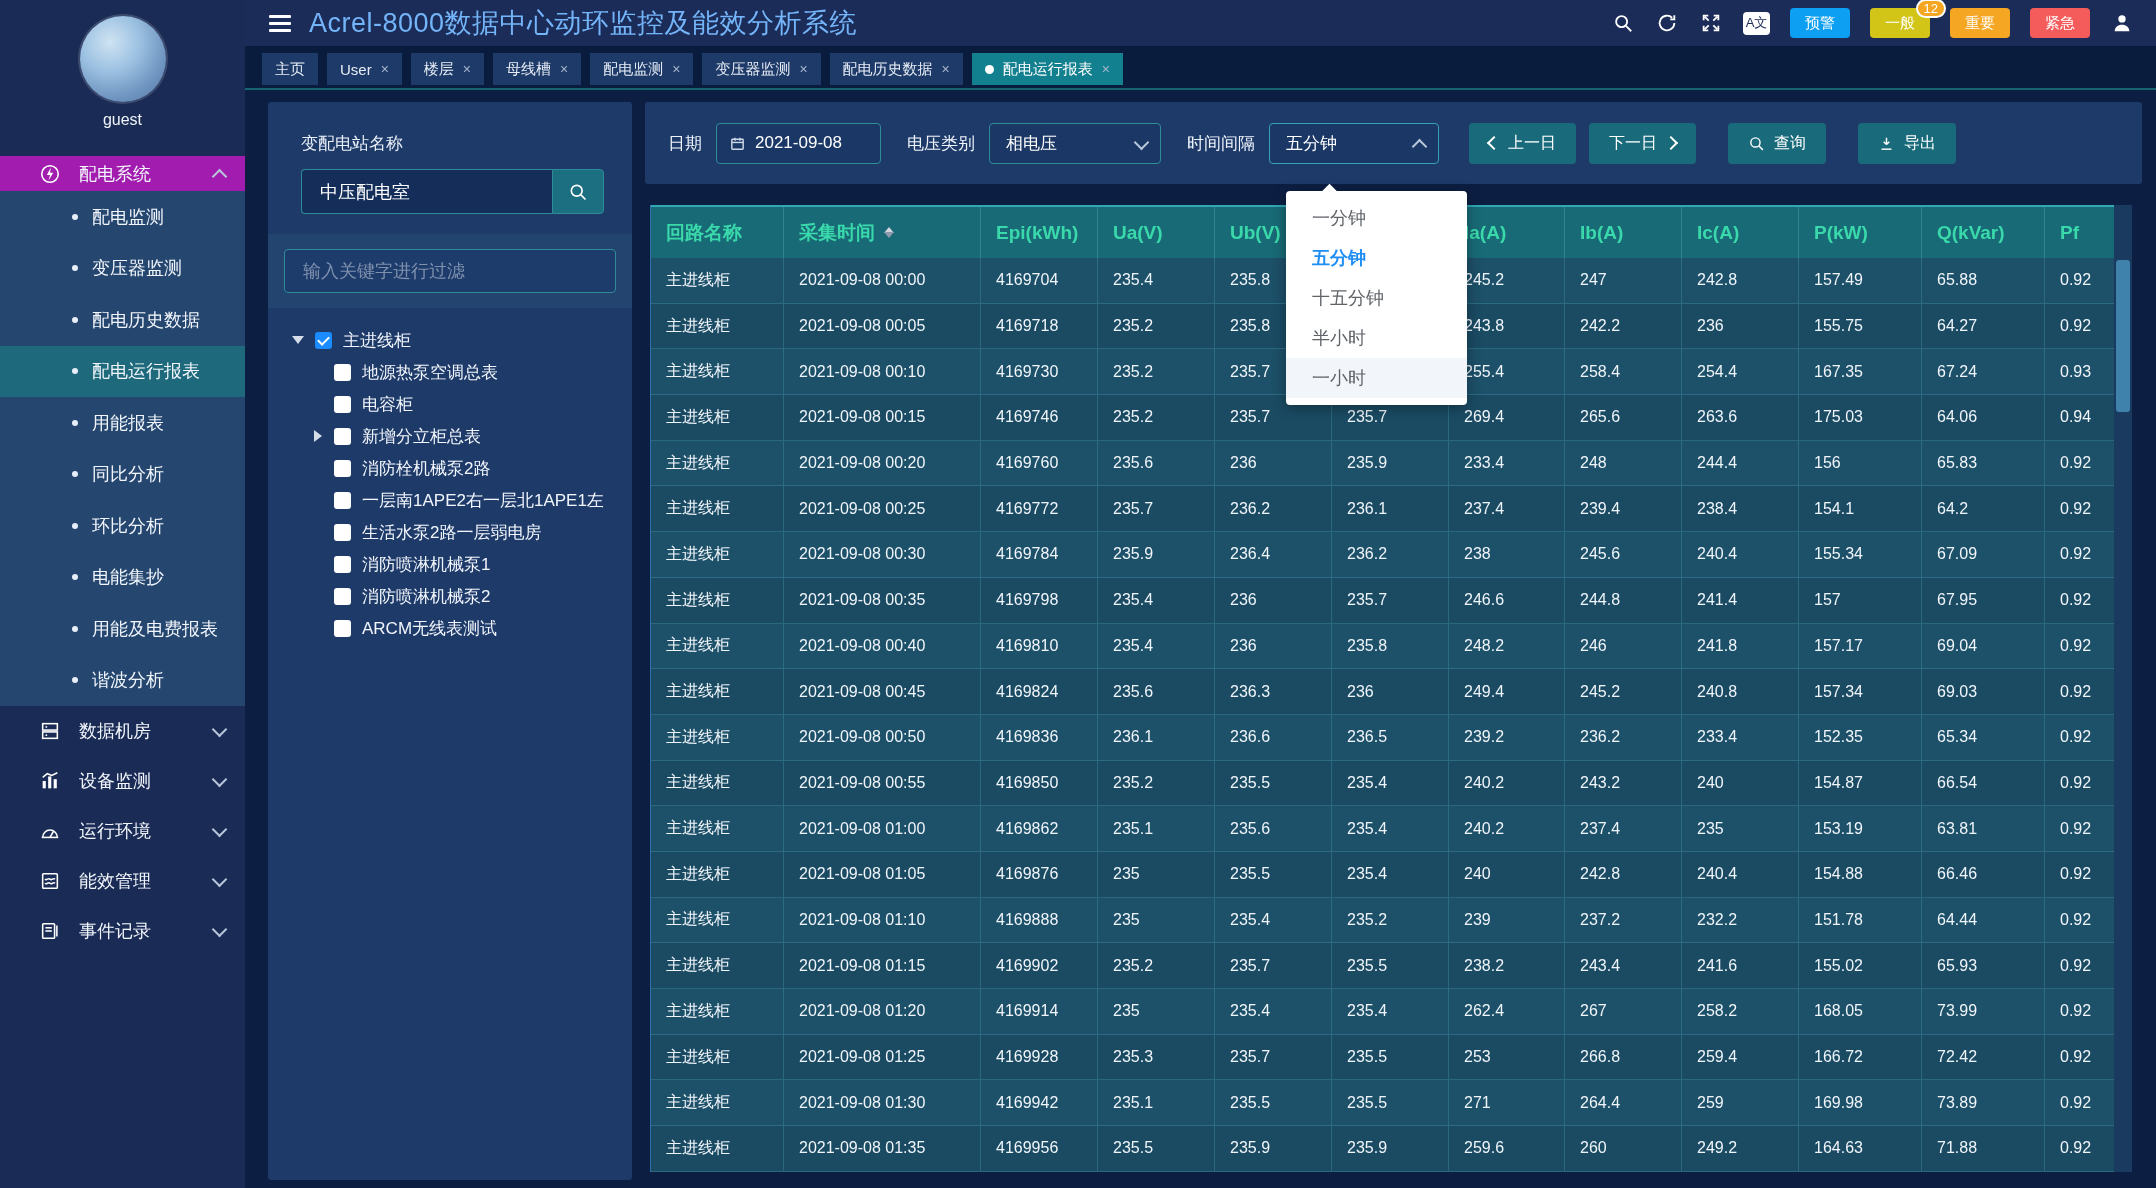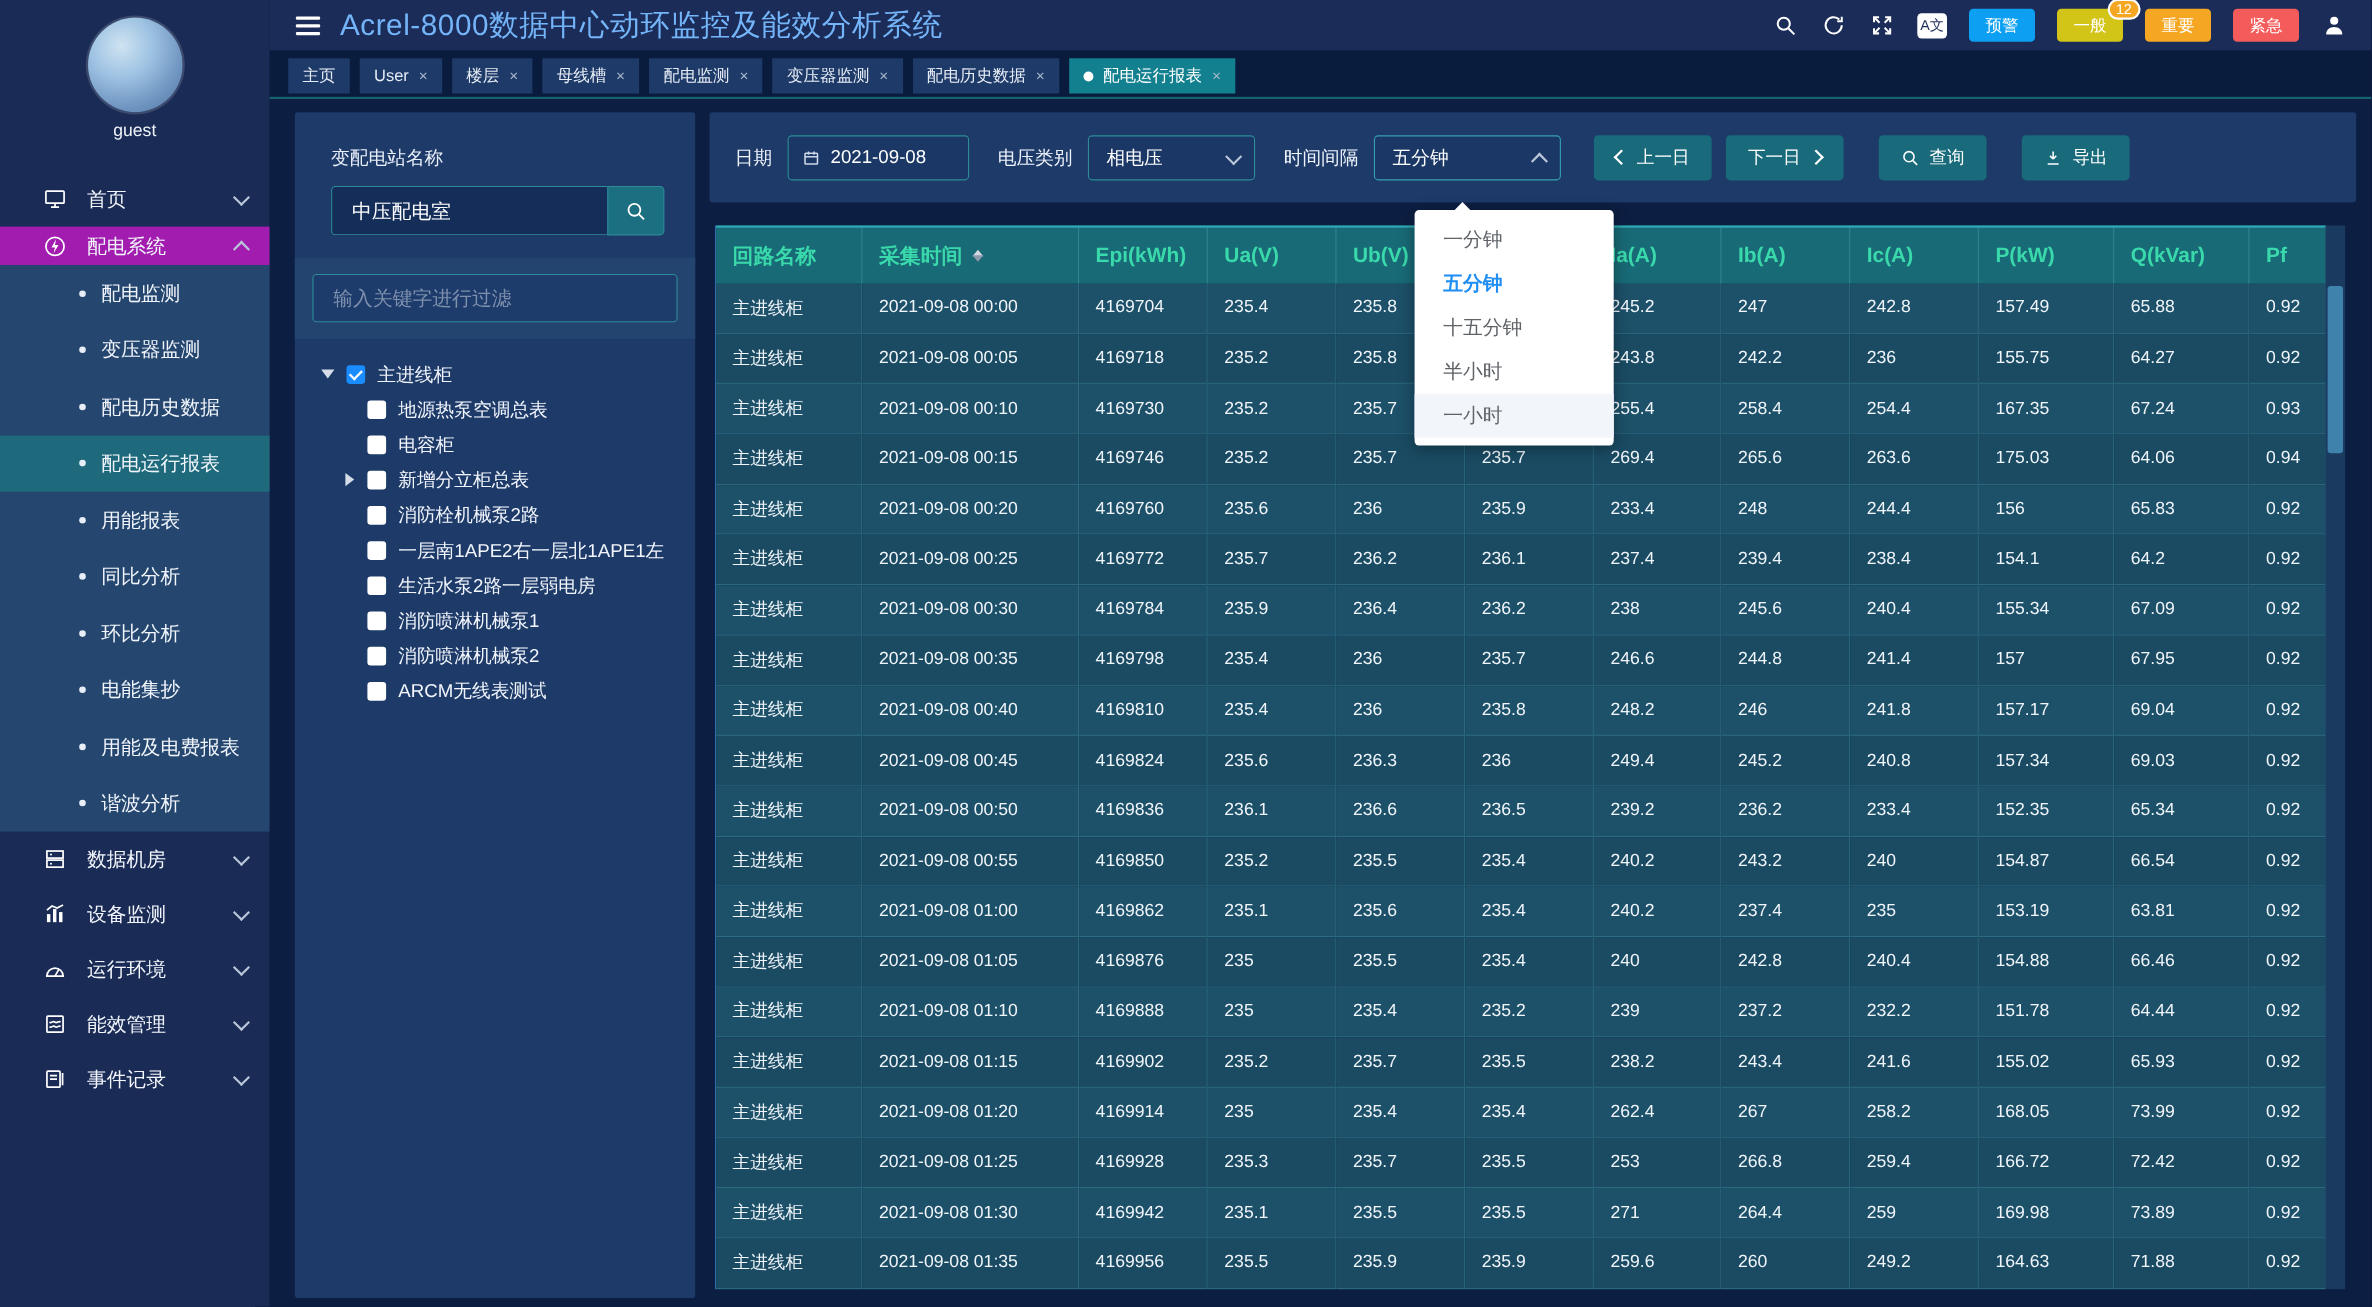--- a/index.html
+++ b/index.html
@@ -76,21 +76,21 @@
   
   .toolbar{position:absolute;left:645px;top:102px;width:1497px;height:82px;background:#1d3a69;border-radius:3px;
     display:flex;align-items:center;padding-left:23px;box-sizing:border-box;}
   .tb-label{font-size:17px;color:#eef3fa;white-space:nowrap;}
   .field{height:41px;background:#1a3765;border:1px solid #2d8c97;border-radius:4px;display:flex;align-items:center;
     box-sizing:border-box;cursor:pointer;}
   .date-field{width:165px;margin-left:14px;padding-left:12px;gap:9px;}
   .date-field svg{width:17px;height:17px;}
   .field .val{font-size:17px;color:#fff;}
   .select{justify-content:space-between;padding:0 13px 0 16px;}
-  .sel-voltage{width:152px;margin-left:14px;}
+  .sel-voltage{width:172px;margin-left:14px;}
   .sel-interval{width:170px;margin-left:14px;border-color:#35a3b0;}
   .ml26{margin-left:26px;}
   .btn{height:41px;padding:0 20px;margin-left:13px;background:#196b7b;border-radius:4px;color:#fff;font-size:16px;
     display:inline-flex;align-items:center;gap:9px;cursor:pointer;white-space:nowrap;}
   .btn.first{margin-left:30px;}
   .btn.gap{margin-left:32px;}
   .bchev{width:8px;height:8px;border-right:2px solid #fff;border-bottom:2px solid #fff;}
   .bchev.left{transform:rotate(135deg);}
   .bchev.right{transform:rotate(-45deg);}
   .btn svg{width:17px;height:17px;}
@@ -123,33 +123,20 @@
 </style>
 </head>
 <body>
 
 <div id="app">
 
   <aside class="sidebar">
     <div class="avatar"></div>
     <div class="username">guest</div>
     <nav id="menu">
-        <div class="menu-group">
-          <div class="menu-item">
-            <span class="mi-icon">
-              <svg viewBox="0 0 24 24" fill="none" stroke="#fff" stroke-width="1.7">
-                <rect x="3" y="4" width="18" height="12" rx="1"></rect>
-                <line x1="8" y1="20" x2="16" y2="20"></line>
-                <line x1="12" y1="16" x2="12" y2="20"></line>
-              </svg>
-            </span>
-            <span class="mi-label">首页</span>
-            <span class="chev"></span>
-          </div>
-        </div>
         <div class="menu-group">
           <div class="menu-item expanded">
             <span class="mi-icon">
               <svg viewBox="0 0 24 24" fill="none" stroke="#fff" stroke-width="1.7">
                 <circle cx="12" cy="12" r="9"></circle>
                 <path d="M13 5l-4.5 8H12l-1.5 6 5-8.5H12z" fill="#fff" stroke="none"></path>
               </svg>
             </span>
             <span class="mi-label">配电系统</span>
             <span class="chev up"></span>

